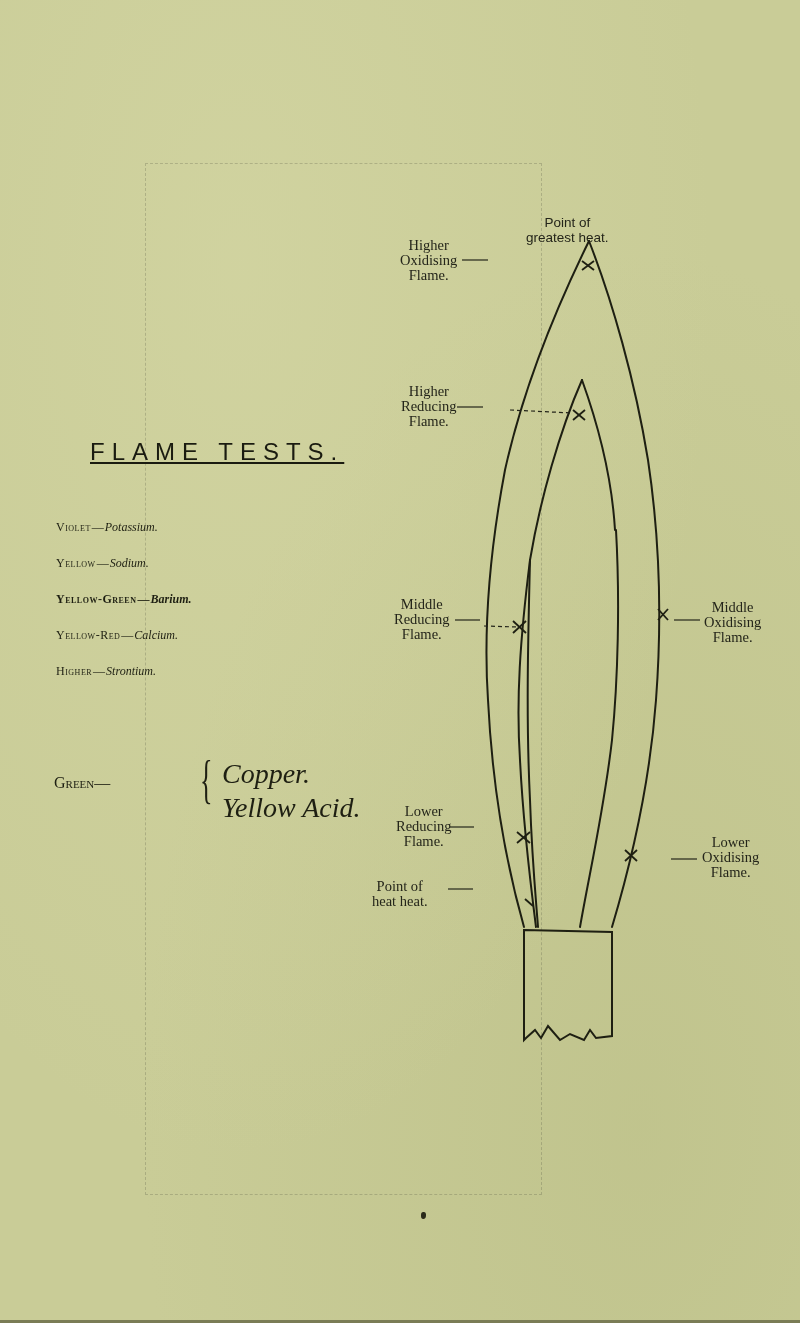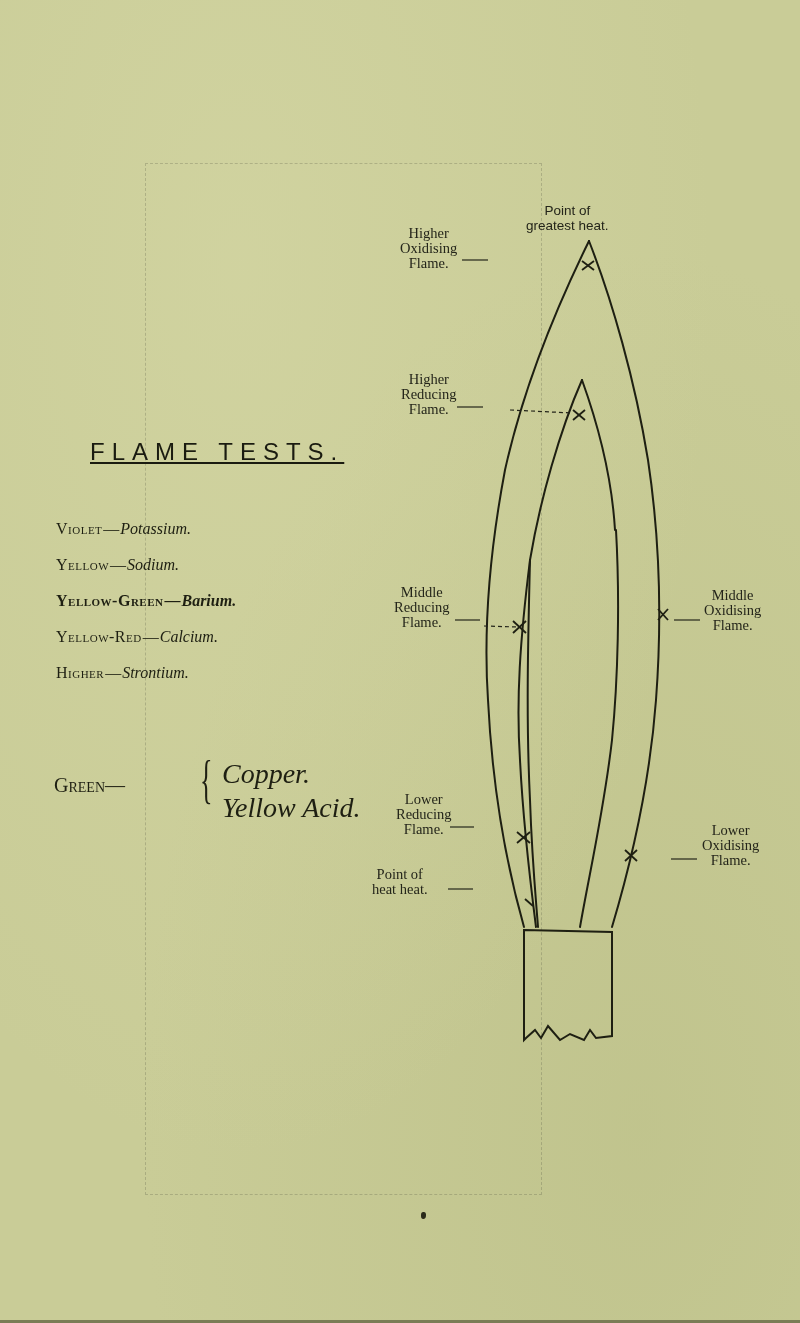--- a/index.html
+++ b/index.html
@@ -12,32 +12,32 @@
       font-family: "Liberation Serif", "DejaVu Serif", serif;
       color: #1e1f12;
     }
     .bleed { position: absolute; border: 1px dashed rgba(90,92,70,0.28); pointer-events: none; }
     .page-title {
       position: absolute; left: 90px; top: 438px;
       font-family: "Liberation Sans", "DejaVu Sans", sans-serif;
       font-size: 24px; letter-spacing: 7px; color: #1a1b10; white-space: nowrap; text-decoration: underline;
     }
     .tests { position: absolute; left: 56px; top: 520px; }
-    .test-row { position: absolute; left: 0; white-space: nowrap; font-size: 16px; }
+    .test-row { position: absolute; left: 0; white-space: nowrap; font-size: 12px; }
     .color-name { font-variant: small-caps; letter-spacing: 0.5px; }
     .dash { margin: 0 1px; }
     .element { font-style: italic; }
     .green-group { position: absolute; left: 54px; top: 760px; }
-    .green-label { position: absolute; left: 0; top: 14px; font-size: 20px; font-variant: small-caps; white-space: nowrap; }
+    .green-label { position: absolute; left: 0; top: 14px; font-size: 16px; font-variant: small-caps; white-space: nowrap; }
     .brace { position: absolute; left: 146px; top: -6px; font-size: 52px; line-height: 52px; transform: scaleX(0.5); transform-origin: left; color:#1e1f12; }
     .green-item { position: absolute; left: 168px; font-size: 28px; font-style: italic; white-space: nowrap; }
     .diagram { position: absolute; left: 0; top: 0; }
     .lbl {
       position: absolute; text-align: center; font-size: 14.5px; line-height: 15px;
-      font-family: "Liberation Serif", "DejaVu Serif", serif; color: #24251a; white-space: nowrap;
+      font-family: "Liberation Serif", "DejaVu Serif", serif; color: #24251a; white-space: nowrap; margin-top: 12px;
     }
     .lbl .ln { display: block; }
     .lbl.sans { font-family: "Liberation Sans", "DejaVu Sans", sans-serif; font-size: 13.5px; }
     .speck { position: absolute; width: 5px; height: 7px; background: #2a2a1a; border-radius: 50% 40% 60% 50%; }
     .bottom-strip { position: absolute; left: 0; bottom: 0; width: 800px; height: 3px; background: #7a7c56; }
   </style>
 </head>
 <body>
 
 <div class="bleed" style="left:145px;top:163px;width:395px;height:1030px;"></div>

